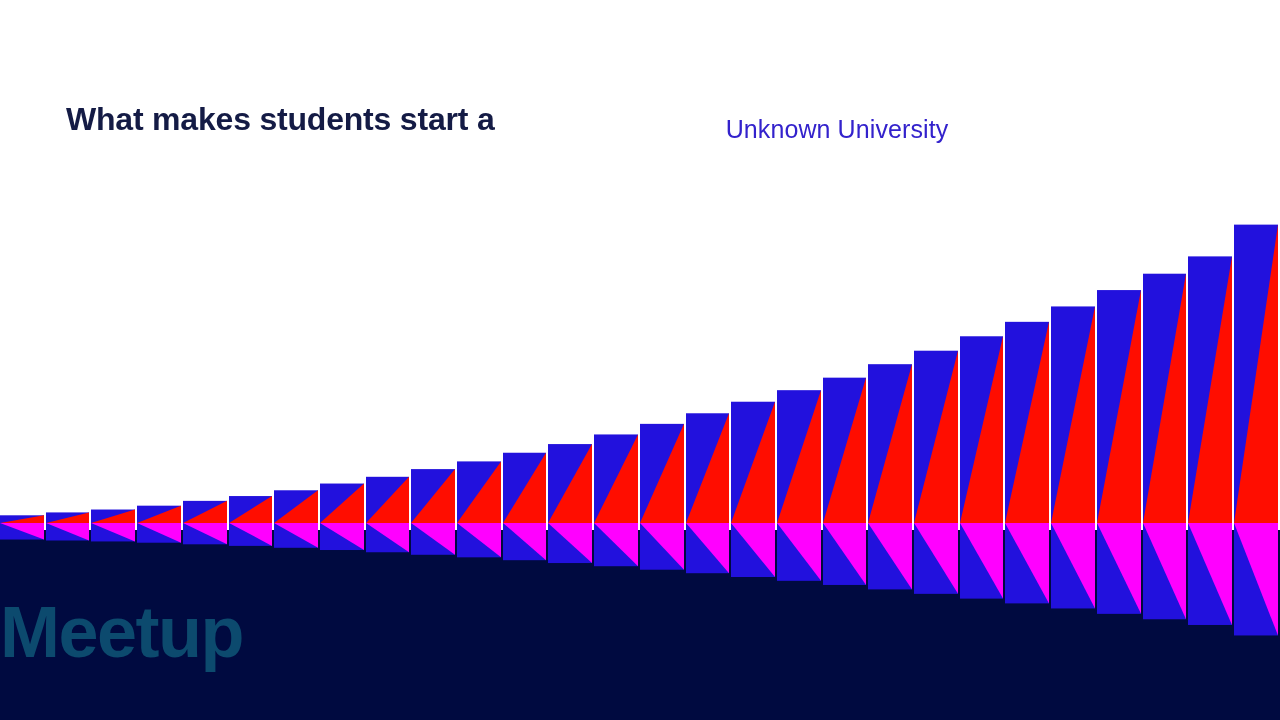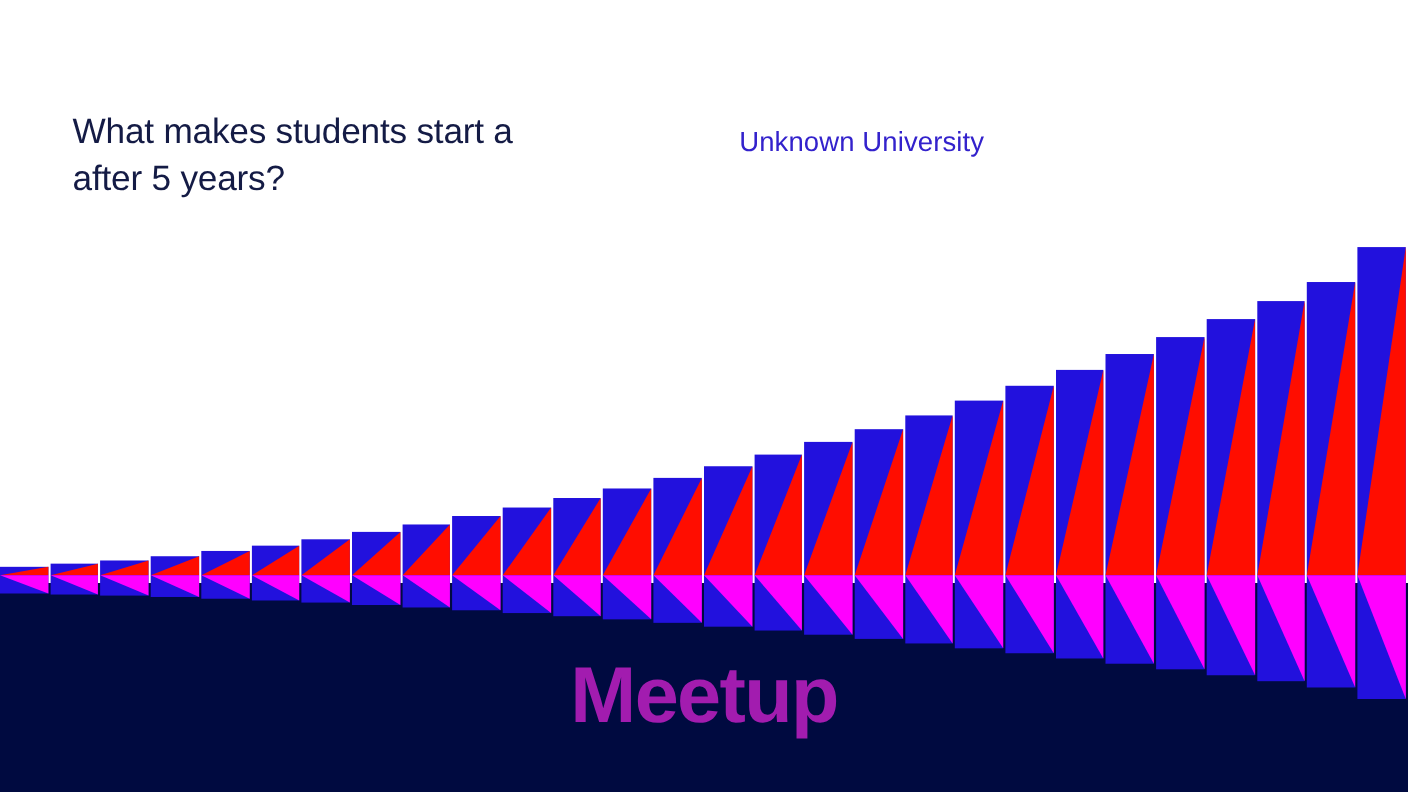--- a/index.html
+++ b/index.html
@@ -40,50 +40,50 @@
 
   
   #headline {
     position: absolute;
     left: 66px;
     top: 98px;
     width: 560px;
     z-index: 5;
     color: #141B45;
     font-size: 32px;
-    font-weight: normal;
+    font-weight: bold;
     line-height: 43px;
     letter-spacing: -0.2px;
   }
   #headline .hl-line { display: block; white-space: pre; }
 
   
   #university {
     position: absolute;
     left: 672px;
     top: 106px;
     width: 330px;
     z-index: 5;
     color: #3322CC;
     font-size: 25px;
     font-weight: normal;
     line-height: 46px;
     letter-spacing: 0.1px;
   }
-  #university .uni-line { display: block; white-space: pre; }
+  #university .uni-line { display: block; white-space: pre; text-align: center; }
 
   
   #meetup {
     position: absolute;
     left: 0;
     top: 592px;
     width: 1280px;
-    text-align: center;
+    text-align: left;
     z-index: 6;
-    color: #a21caf;
+    color: #0c4a6e;
     font-size: 72px;
     font-weight: bold;
     letter-spacing: -1.5px;
     line-height: 80px;
   }
 </style>
 </head>
 <body>
 
 <div id="slide">
@@ -180,21 +180,20 @@
         <polygon points="1188,523 1232,523 1232,256.3875" fill="#FF0D00"></polygon>
         <polygon points="1188,523 1232,523 1232,624.982125" fill="#FF00FF"></polygon>
         <rect x="1234" y="224.625" width="44" height="410.83875" fill="#2211DD"></rect>
         <polygon points="1234,523 1278,523 1278,224.625" fill="#FF0D00"></polygon>
         <polygon points="1234,523 1278,523 1278,635.46375" fill="#FF00FF"></polygon>
       </g>
     </svg>
 
   <div id="headline">
     <span class="hl-line">What makes students start a</span>
-    <span class="hl-line">after 5 years?</span>
   </div>
 
   <div id="university">
     <span class="uni-line">Unknown University</span>
   </div>
 
   <div id="meetup">Meetup</div>
 
 </div>
 

